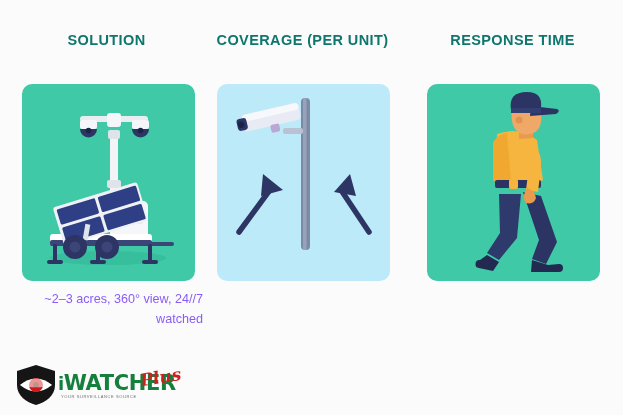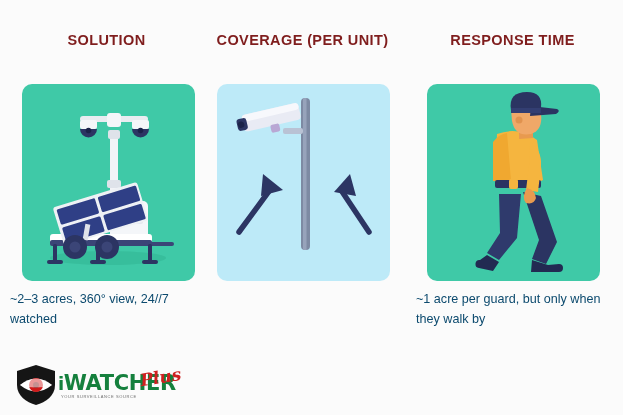--- a/index.html
+++ b/index.html
@@ -36,21 +36,21 @@
   
   .header {
     position: absolute;
     top: 30px;
     left: 0;
     width: 205px;
     text-align: center;
     font-size: 14.5px;
     font-weight: bold;
     letter-spacing: 0.4px;
-    color: #7f1d1d;
+    color: #0f766e;
     line-height: 20px;
   }
   .header .l2 { display: block; }
 
   
   .panel {
     position: absolute;
     top: 84px;
     width: 173px;
     height: 197px;
@@ -60,24 +60,24 @@
   .panel-1 { left: 18px;  background: #3fc9a7; }
   .panel-2 { left: 17px;  background: #bdeaf8; }
   .panel-3 { left: 17px;  background: #3fc9a7; }
 
   
   .caption {
     position: absolute;
     top: 289px;
     left: 6px;
     width: 193px;
-    text-align: left;
+    text-align: right;
     font-size: 12.6px;
     line-height: 20px;
-    color: #0c4a6e;
+    color: #8b5cf6;
   }
 
   
   .logo-wrap {
     position: absolute;
     left: 14px;
     bottom: 6px;
     width: 180px;
     height: 48px;
   }
@@ -251,21 +251,20 @@
 
         <circle cx="92" cy="36" r="3.5" fill="#e0924f"></circle>
 
         <path d="M104 22 l26 3 q4 2 -1 5 l-26 2 z" fill="#2b3462"></path>
 
         <path d="M84 26 q-3 -18 16 -18 q16 0 14 16 z" fill="#2b3462"></path>
         <path d="M84 24 h30 v5 h-30 z" fill="#333e72"></path>
       </svg>
     </div>
 
-    <div class="caption">~1 acre per guard, but only when they walk by</div>
   </div>
 
   <div class="logo-wrap">
     <svg class="logo-shield" width="44" height="44" viewBox="0 0 44 44">
       <path d="M22 2 L41 8 v14 c0 11 -9 17 -19 20 C12 39 3 33 3 22 V8 Z" fill="#151515"></path>
       <path d="M6 22 q16 -13 32 0 q-16 13 -32 0 z" fill="#fdfdfd"></path>
       <circle cx="22" cy="22" r="7" fill="#d01919"></circle>
       <circle cx="22" cy="22" r="3" fill="#7d0c0c"></circle>
       <path d="M6 22 q16 -13 32 0 q-16 5 -32 0 z" fill="#ffffff" opacity="0.55"></path>
     </svg>

